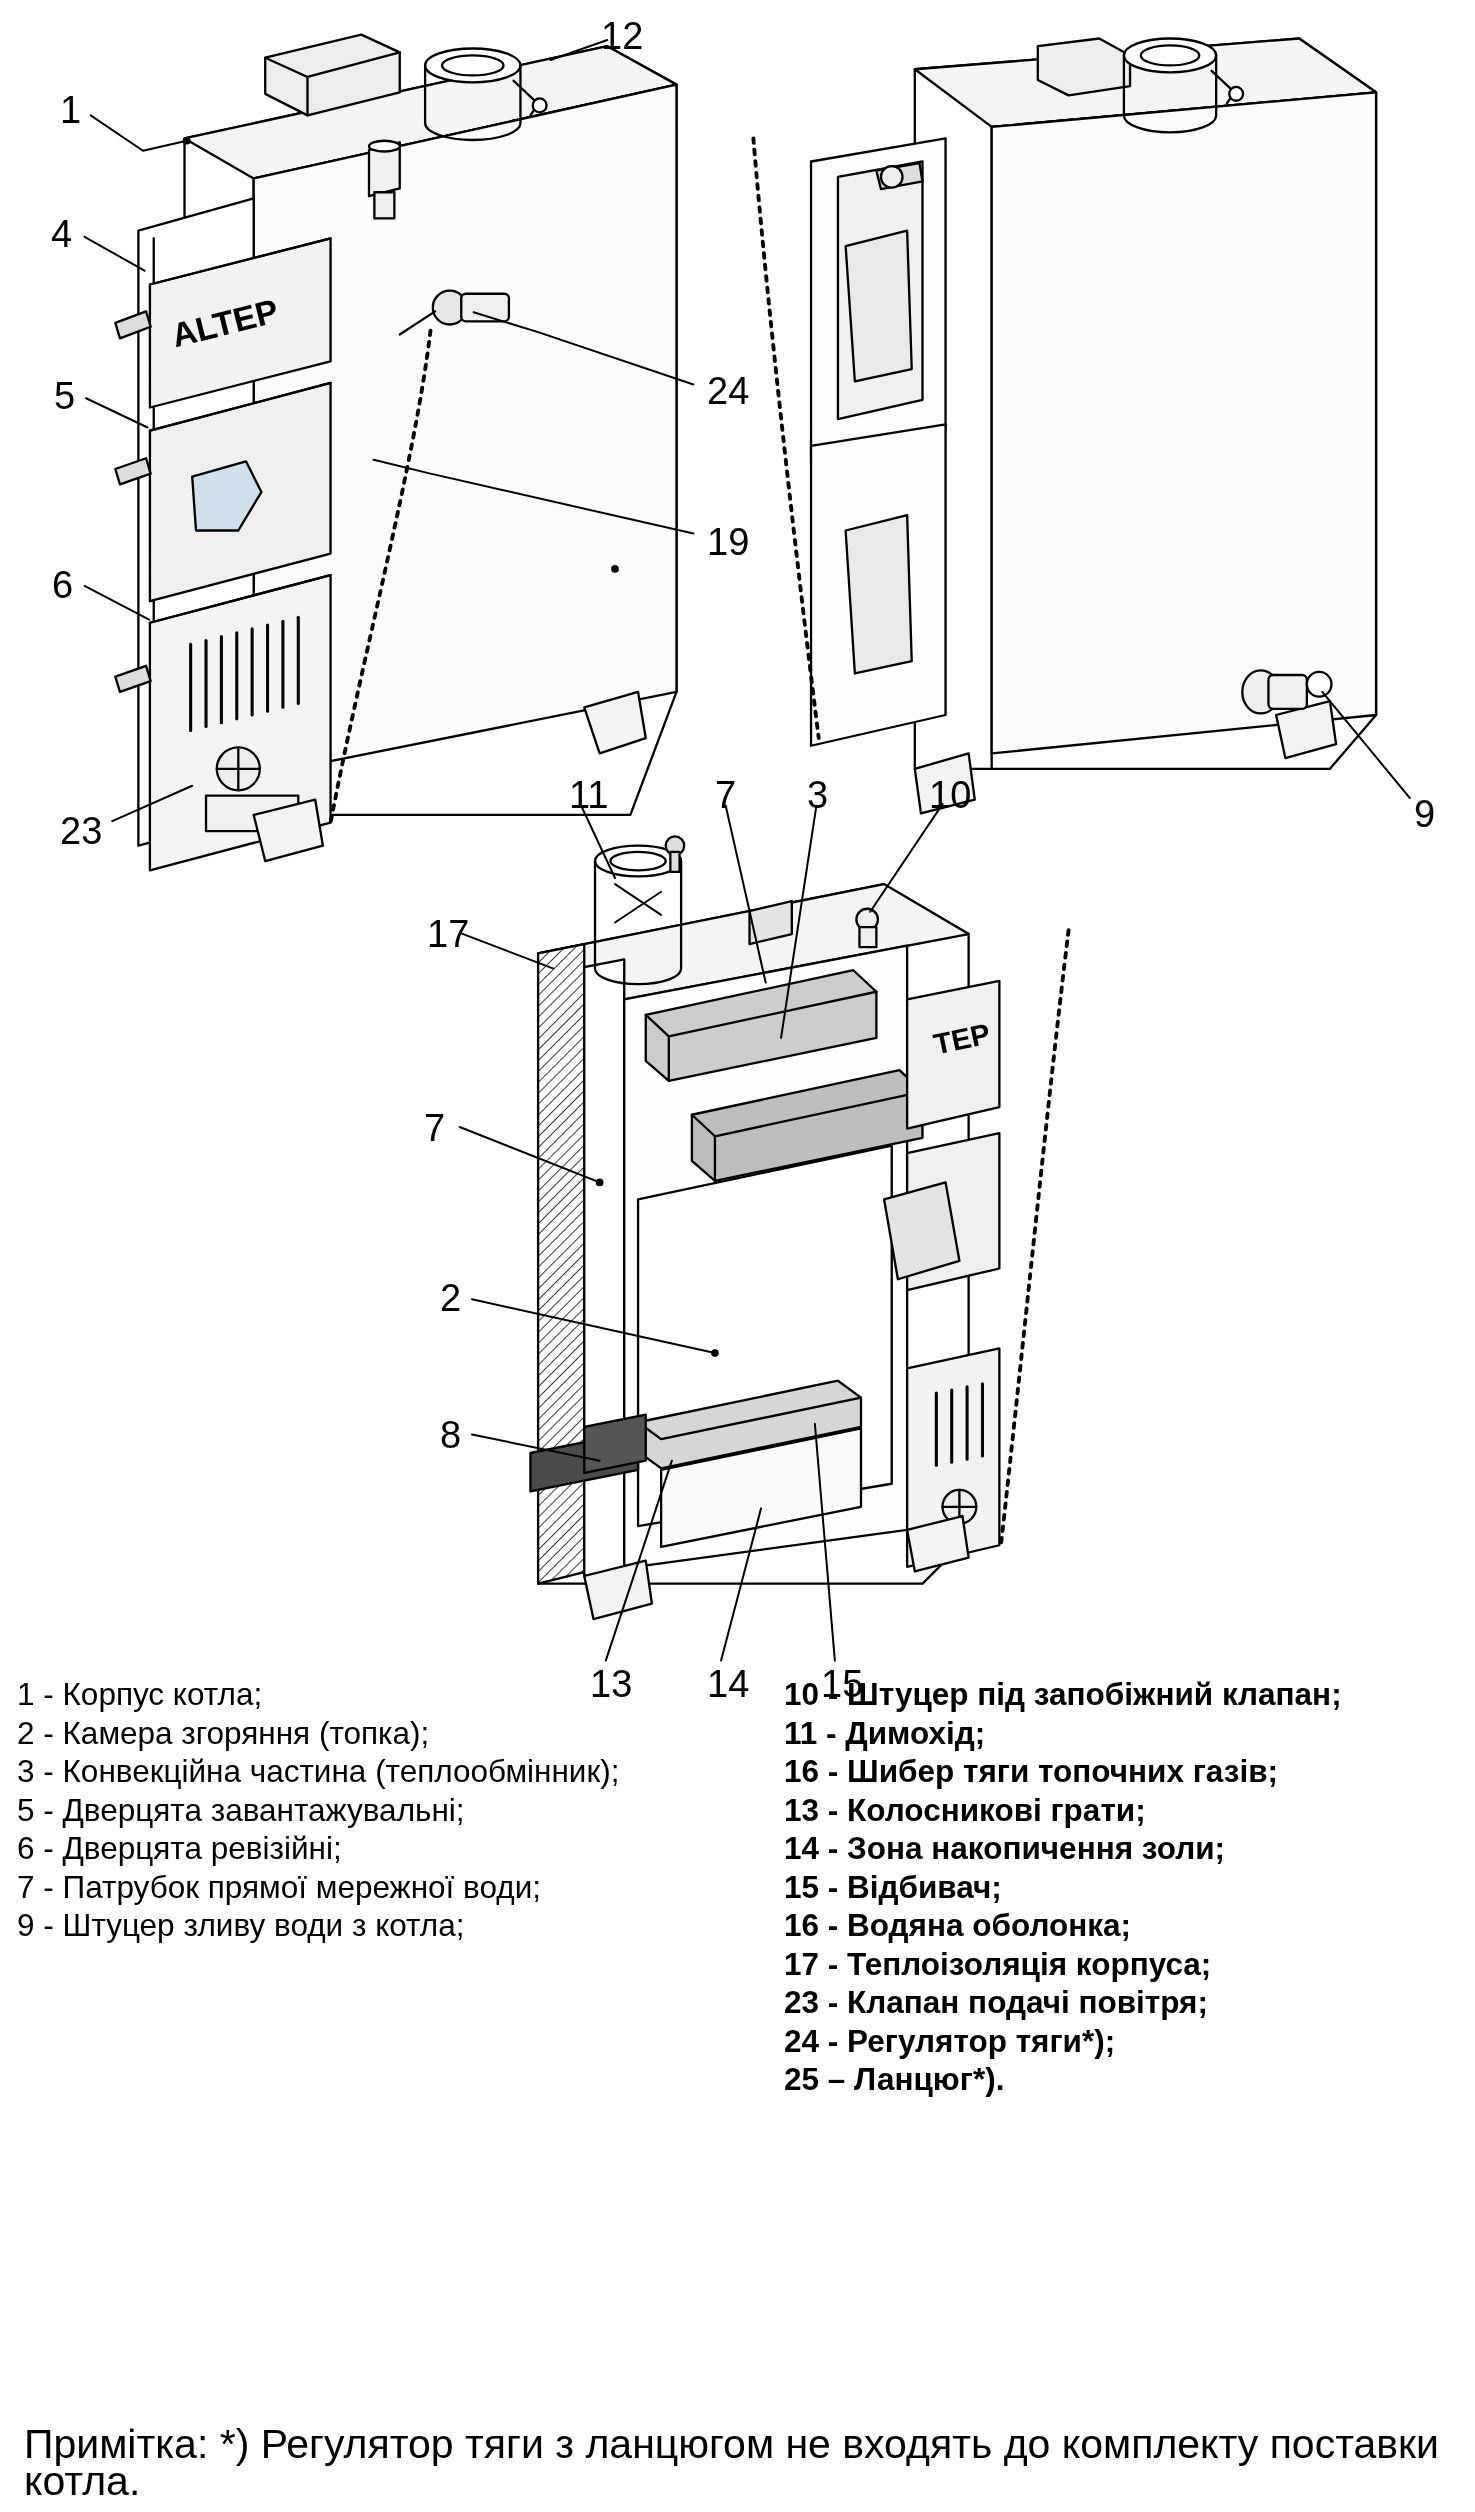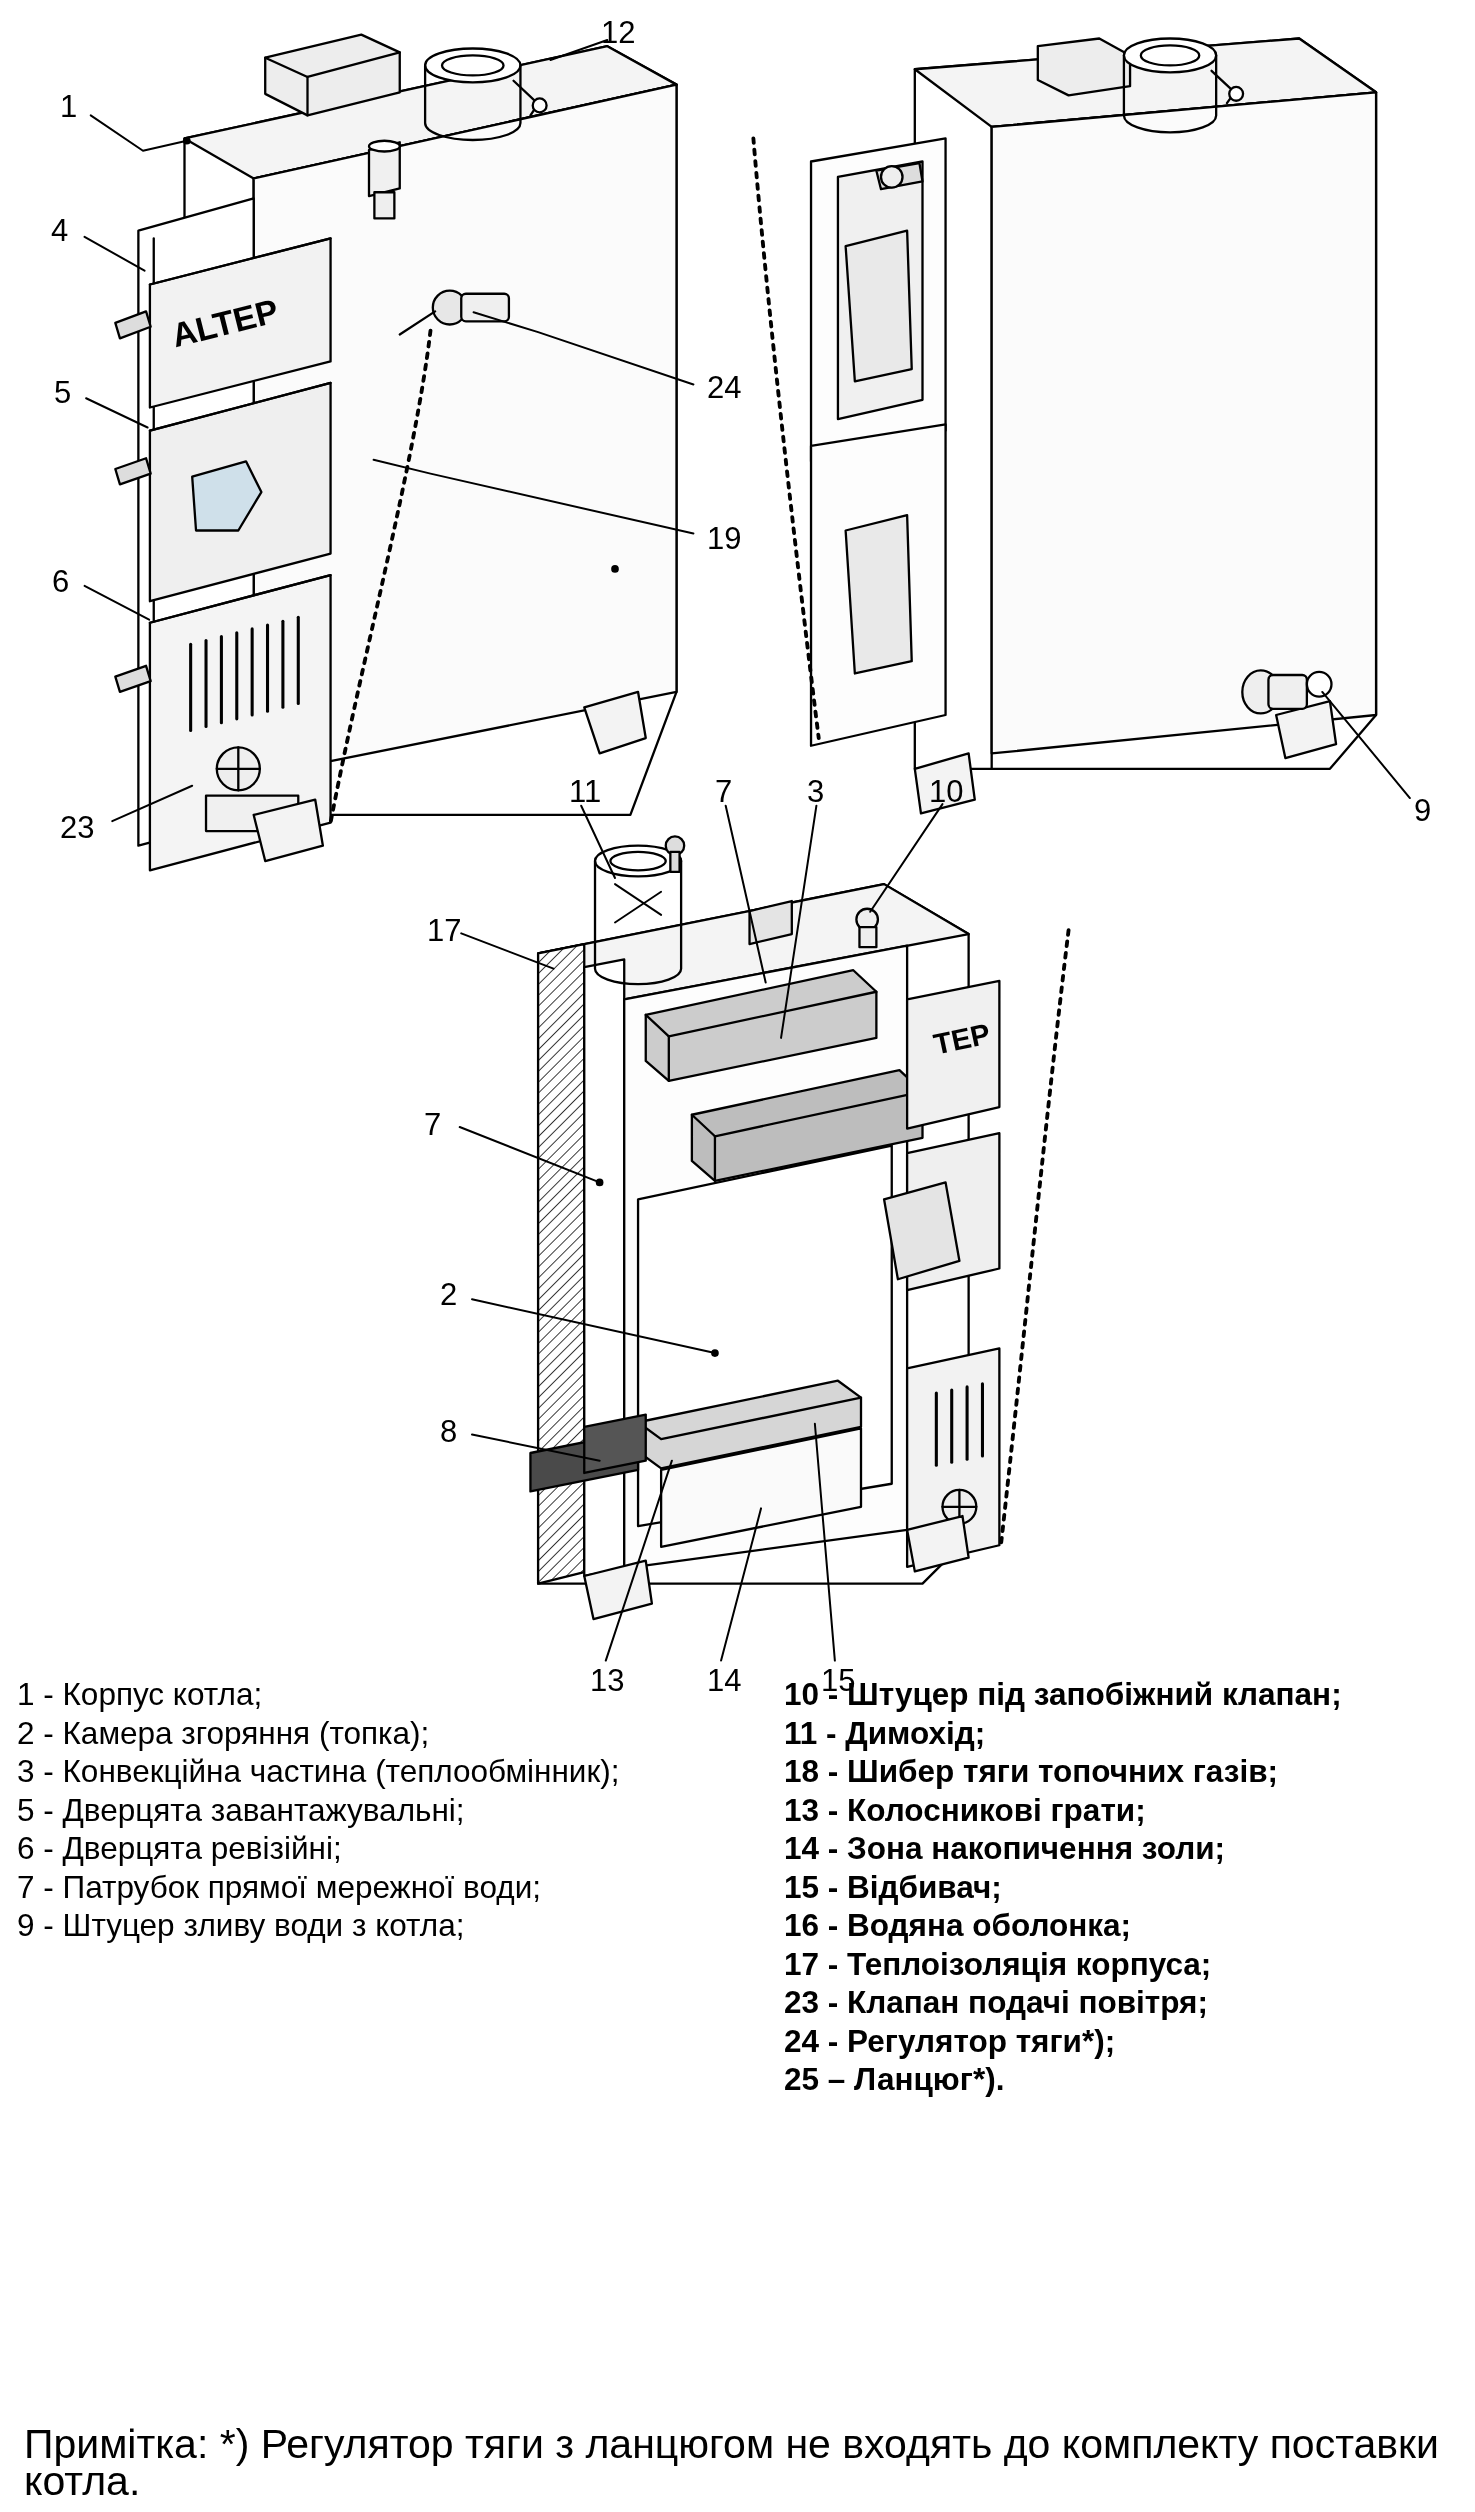--- a/index.html
+++ b/index.html
@@ -26,21 +26,21 @@
     left: 0;
     top: 0;
     width: 1476px;
     height: 1676px;
   }
   #drawing svg {
     display: block;
   }
   .calloutnum {
     position: absolute;
-    font-size: 31px;
+    font-size: 38px;
     font-family: "Liberation Sans", sans-serif;
     color: #000;
     line-height: 1;
     white-space: nowrap;
   }
   
   #legend {
     position: absolute;
     left: 0;
     top: 1676px;
@@ -330,21 +330,21 @@
       <div class="legend-item">3 - Конвекційна частина (теплообмінник);</div>
       <div class="legend-item">5 - Дверцята завантажувальні;</div>
       <div class="legend-item">6 - Дверцята ревізійні;</div>
       <div class="legend-item">7 - Патрубок прямої мережної води;</div>
       <div class="legend-item">9 - Штуцер зливу води з котла;</div>
     </div>
 
     <div id="legend-right" class="legend-col">
       <div class="legend-item">10 - Штуцер під запобіжний клапан;</div>
       <div class="legend-item">11 - Димохід;</div>
-      <div class="legend-item">18 - Шибер тяги топочних газів;</div>
+      <div class="legend-item">16 - Шибер тяги топочних газів;</div>
       <div class="legend-item">13 - Колосникові грати;</div>
       <div class="legend-item">14 - Зона накопичення золи;</div>
       <div class="legend-item">15 - Відбивач;</div>
       <div class="legend-item">16 - Водяна оболонка;</div>
       <div class="legend-item">17 - Теплоізоляція корпуса;</div>
       <div class="legend-item">23 - Клапан подачі повітря;</div>
       <div class="legend-item">24 - Регулятор тяги*);</div>
       <div class="legend-item">25 – Ланцюг*).</div>
     </div>
 

